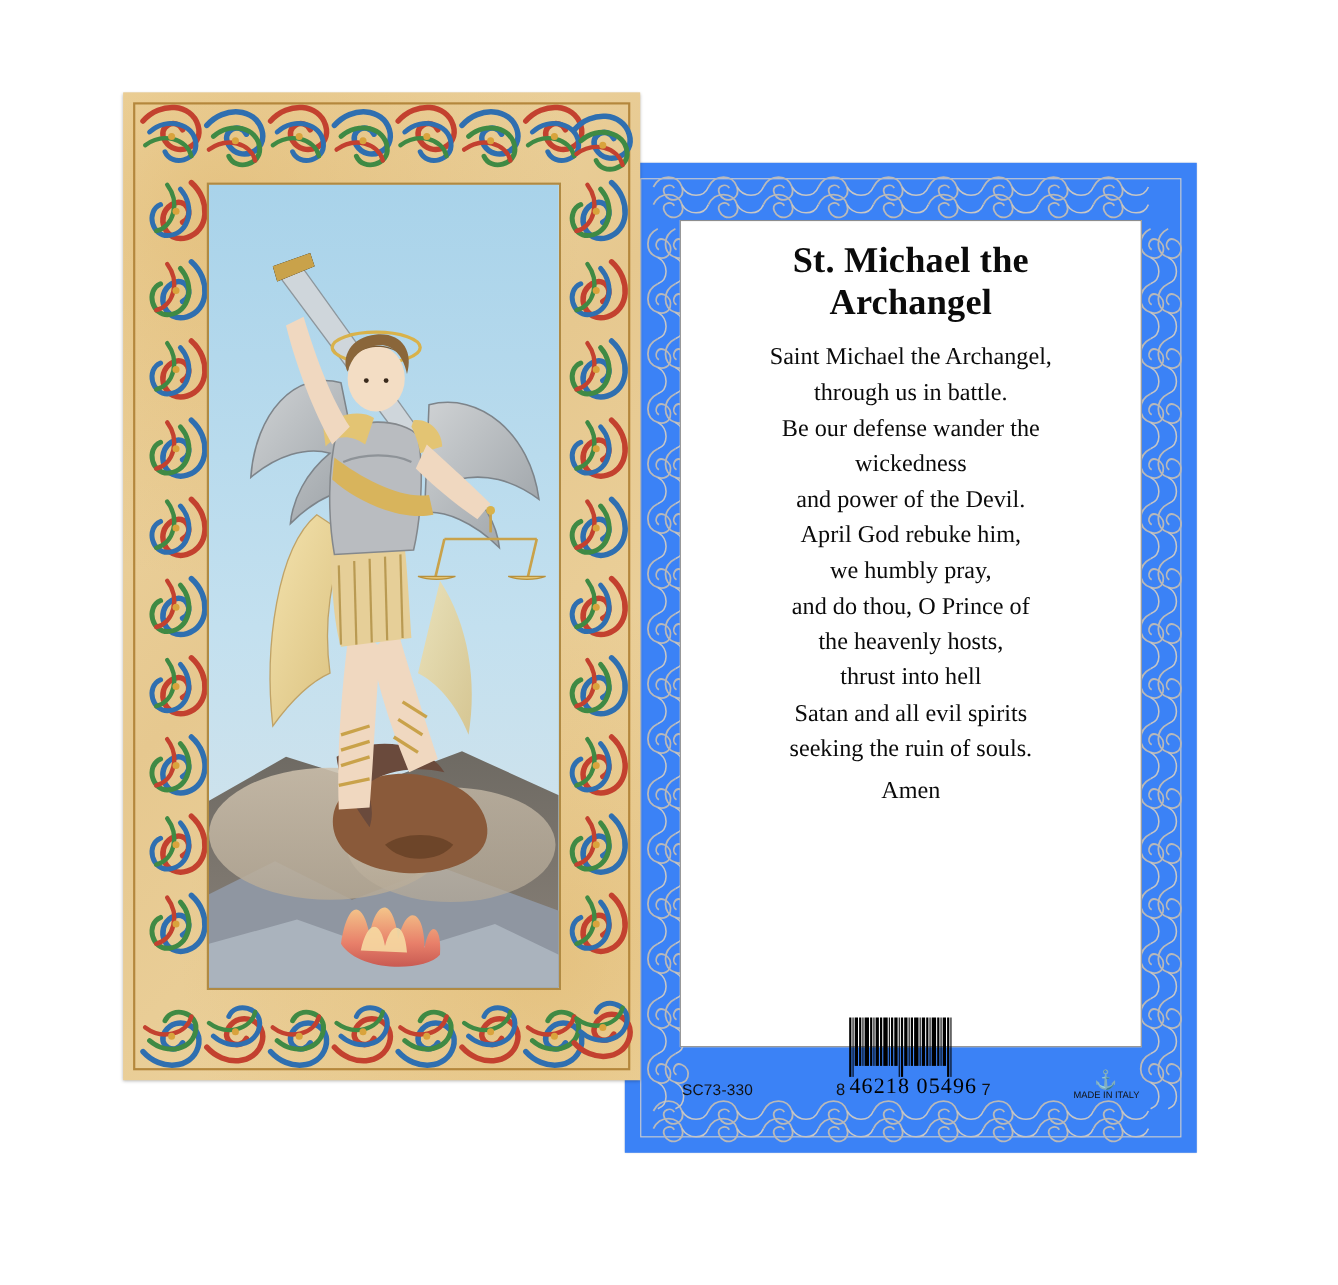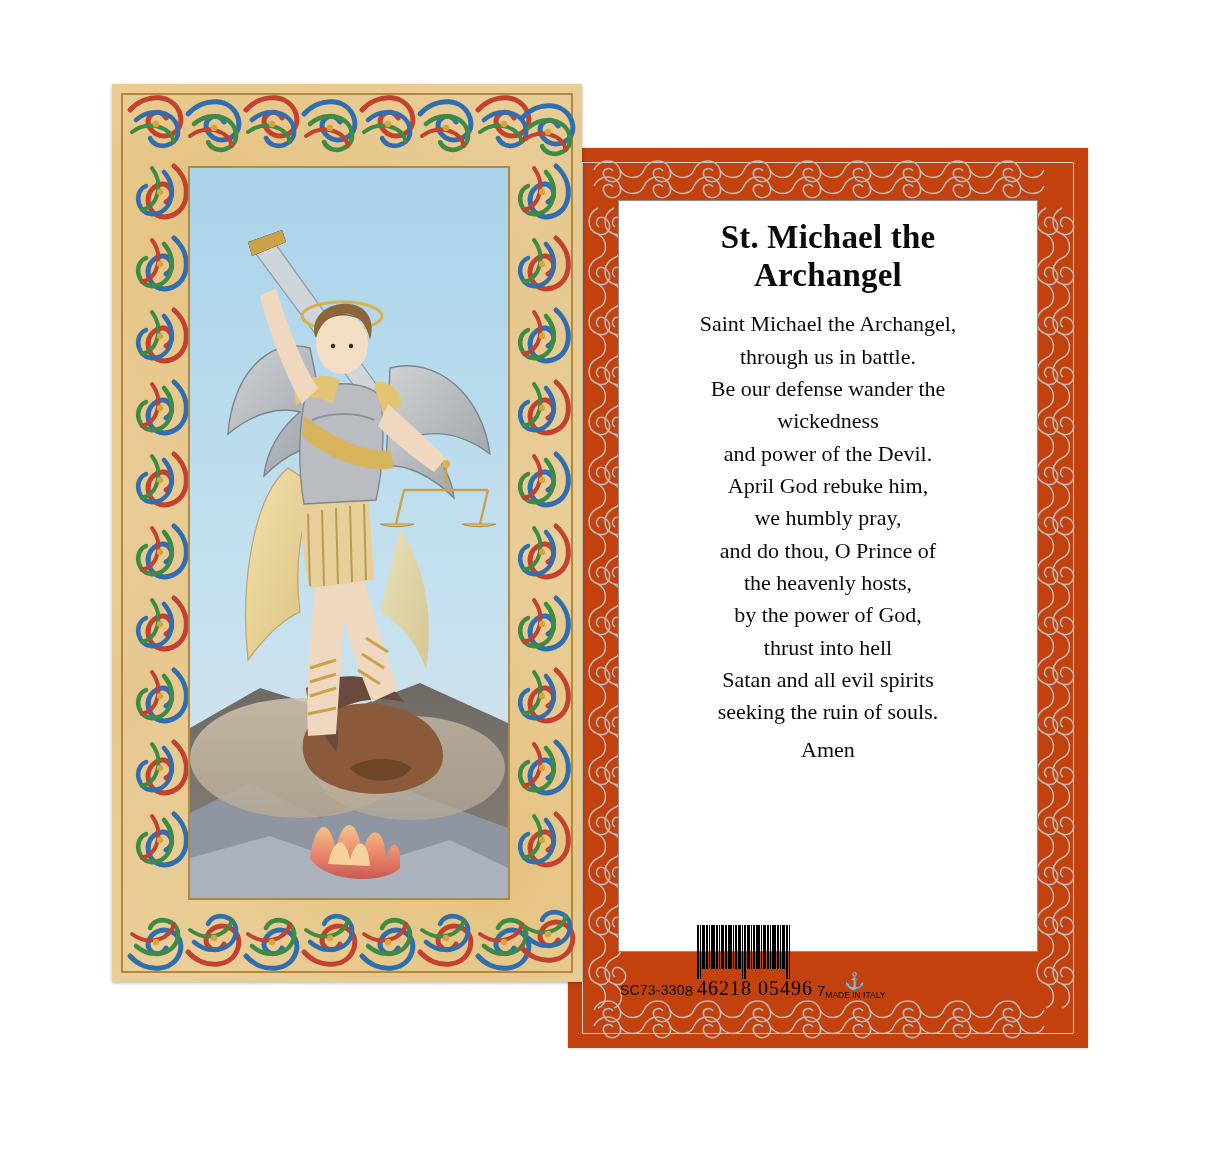--- a/index.html
+++ b/index.html
@@ -15,21 +15,21 @@
     overflow: hidden;
   }
 
   
   .prayer-card {
     position: absolute;
     left: 568px;
     top: 148px;
     width: 520px;
     height: 900px;
-    background: #c2410c;
+    background: #3b82f6;
     box-shadow: 0 0 2px rgba(0,0,0,0.25);
     overflow: hidden;
   }
   
   .prayer-frame-outer {
     position: absolute;
     left: 14px;
     top: 14px;
     right: 14px;
     bottom: 14px;
@@ -75,20 +75,21 @@
 
   
   .barcode-row {
     position: absolute;
     left: 52px;
     right: 52px;
     bottom: 48px;
     height: 60px;
     display: flex;
     align-items: flex-end;
+    justify-content: space-between;
   }
   .sku {
     font-family: "Liberation Sans", sans-serif;
     font-size: 14px;
     color: #111;
     padding-bottom: 2px;
     letter-spacing: 0.2px;
   }
   .barcode-wrap {
     display: flex;
@@ -300,21 +301,20 @@
       <div class="prayer-body">
         <span class="line">Saint Michael the Archangel,</span>
         <span class="line">through us in battle.</span>
         <span class="line">Be our defense wander the</span>
         <span class="line">wickedness</span>
         <span class="line">and power of the Devil.</span>
         <span class="line">April God rebuke him,</span>
         <span class="line">we humbly pray,</span>
         <span class="line">and do thou, O Prince of</span>
         <span class="line">the heavenly hosts,</span>
-        <span class="line">by the power of God,</span>
         <span class="line">thrust into hell</span>
         <span class="line">Satan and all evil spirits</span>
         <span class="line">seeking the ruin of souls.</span>
         <span class="line prayer-amen">Amen</span>
       </div>
     </div>
   </div>
 
   <div class="barcode-row">
     <div class="sku">SC73-330</div>

